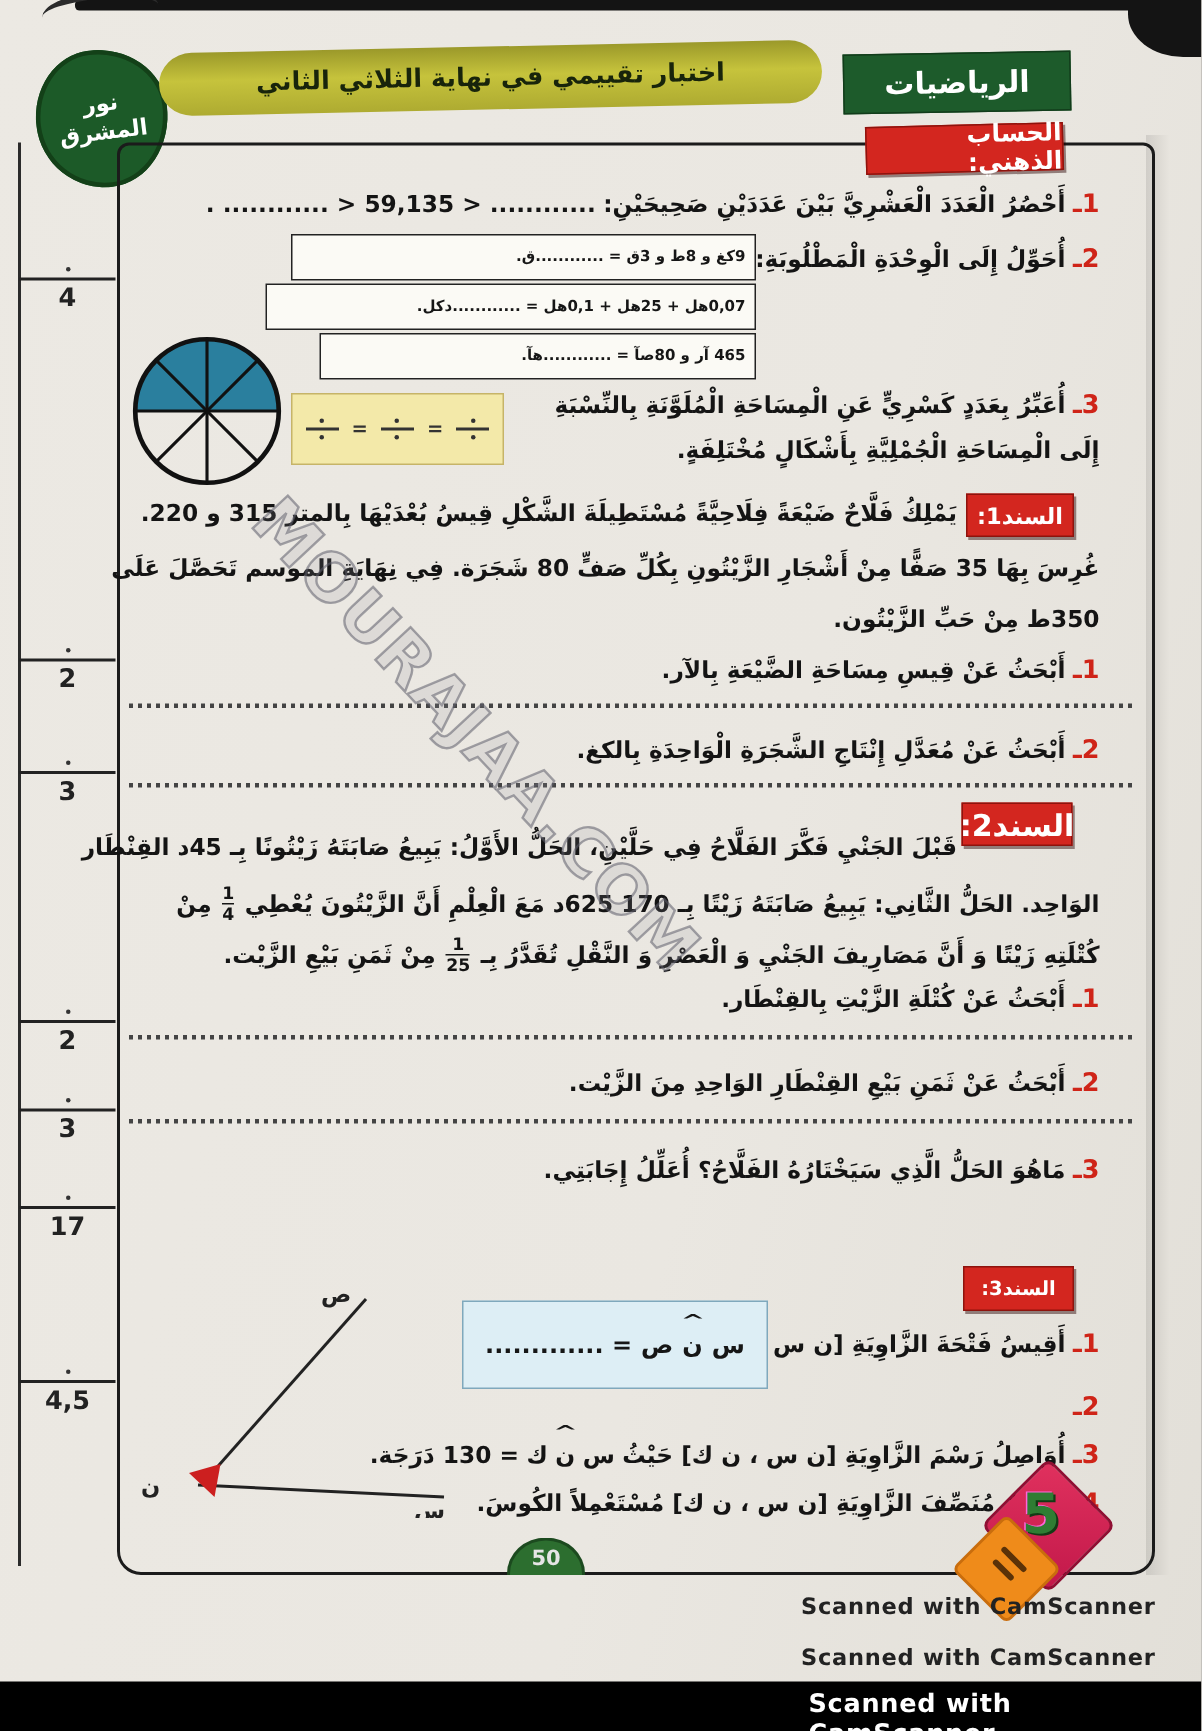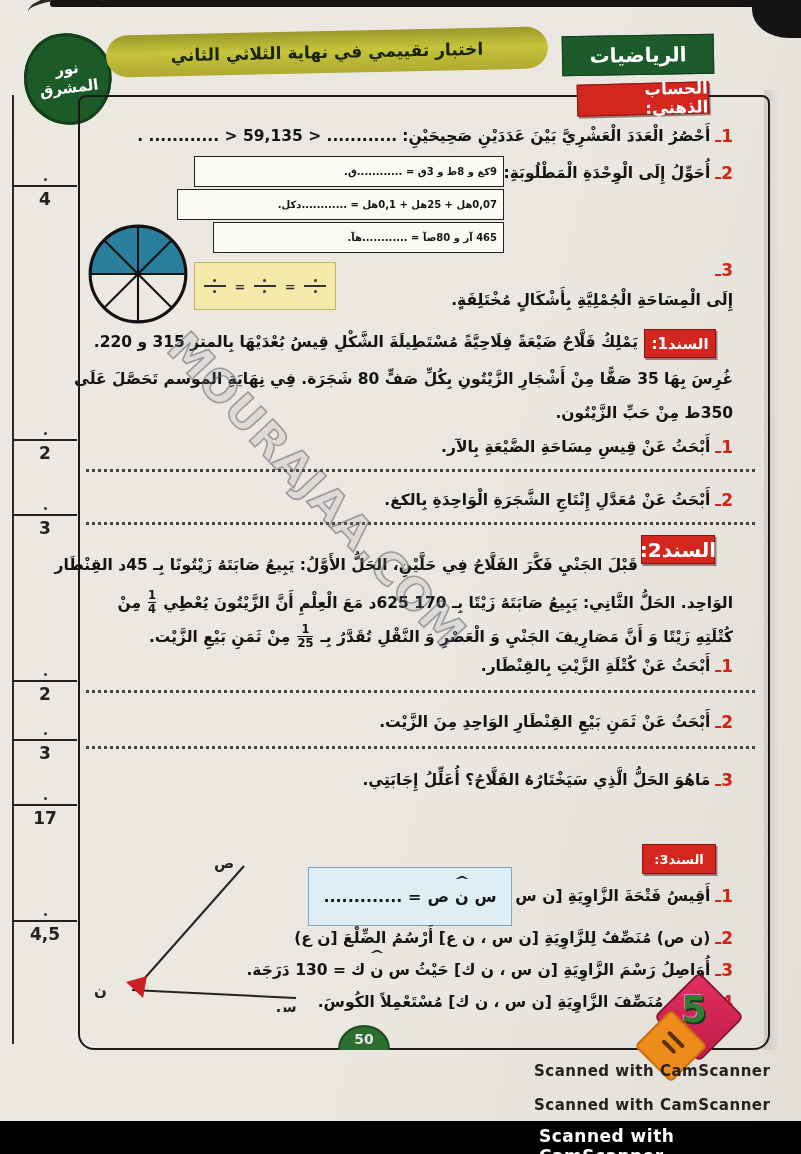--- a/index.html
+++ b/index.html
@@ -147,20 +147,21 @@
   <div class="abs qline" style="right:68px;top:163px">
     <span class="qnum">2ـ</span>
     <span>أُحَوِّلُ إِلَى الْوِحْدَةِ الْمَطْلُوبَةِ:</span>
   </div>
   <div class="abs ubox" style="left:194px;top:156px;width:296px;height:29px">9كغ و 8ط و 3ق = ............ق.</div>
   <div class="abs ubox" style="left:177px;top:189px;width:313px;height:29px">0,07هل + 25هل + 0,1هل = ............دكل.</div>
   <div class="abs ubox" style="left:213px;top:222px;width:277px;height:29px">465 آر و 80صآ = ............هآ.</div>
 
   <div class="abs qline" style="right:68px;top:260px">
     <span class="qnum">3ـ</span>
+    <span>أُعَبِّرُ بِعَدَدٍ كَسْرِيٍّ عَنِ الْمِسَاحَةِ الْمُلَوَّنَةِ بِالنِّسْبَةِ</span>
   </div>
   <div class="abs qline" style="right:68px;top:291px">
     <span>إِلَى الْمِسَاحَةِ الْجُمْلِيَّةِ بِأَشْكَالٍ مُخْتَلِفَةٍ.</span>
   </div>
 
   <svg class="abs" style="left:86px;top:222px" width="104" height="104" viewBox="0 0 100 100">
     <path d="M4,50 A46,46 0 0 1 96,50 Z" fill="#2a7f9e"></path>
     <circle cx="50" cy="50" r="46" fill="none" stroke="#111" stroke-width="3"></circle>
     <g stroke="#111" stroke-width="2">
       <line x1="50" y1="50" x2="96" y2="50"></line>
@@ -255,21 +256,20 @@
     <span class="hatwrap">
       <span class="hatchar">^</span>
       <span>ن</span>
     </span>
     <span>ص</span>
     <span>= .............</span>
   </div>
 
   <div class="abs qline" style="right:68px;top:928px">
     <span class="qnum">2ـ</span>
-    <span>(ن ص) مُنَصِّفٌ لِلزَّاوِيَةِ [ن س ، ن ع] أَرْسُمُ الضِّلْعَ [ن ع)</span>
   </div>
 
   <div class="abs qline" style="right:68px;top:960px">
     <span class="qnum">3ـ</span>
     <span>أُوَاصِلُ رَسْمَ الزَّاوِيَةِ [ن س ، ن ك] حَيْثُ</span>
     <span>س</span>
     <span class="hatwrap">
       <span class="hatchar">^</span>
       <span>ن</span>
     </span>

